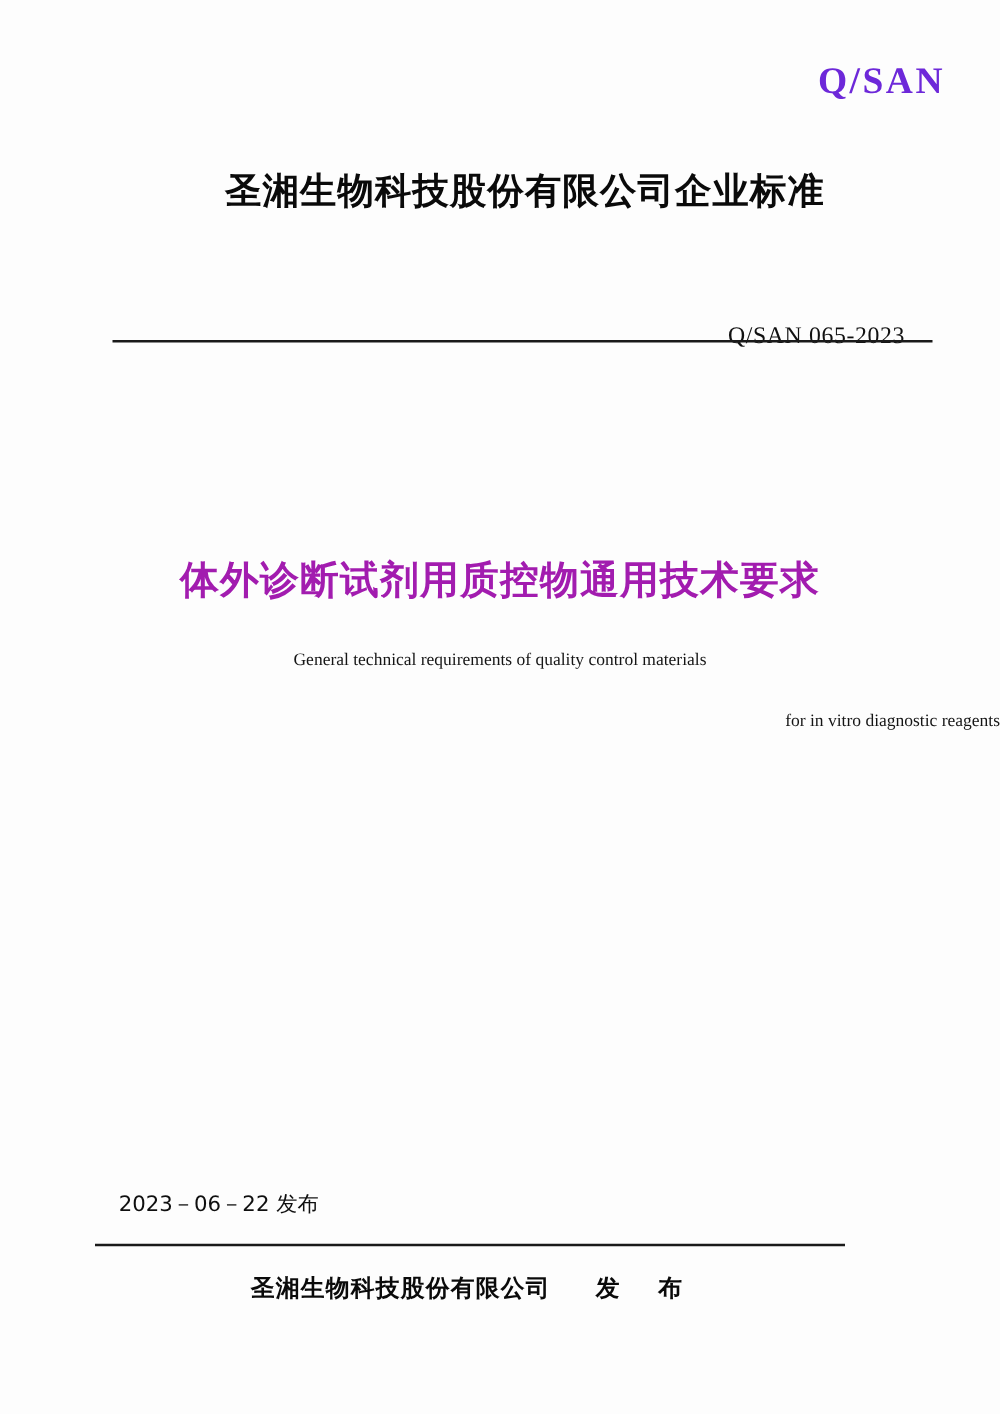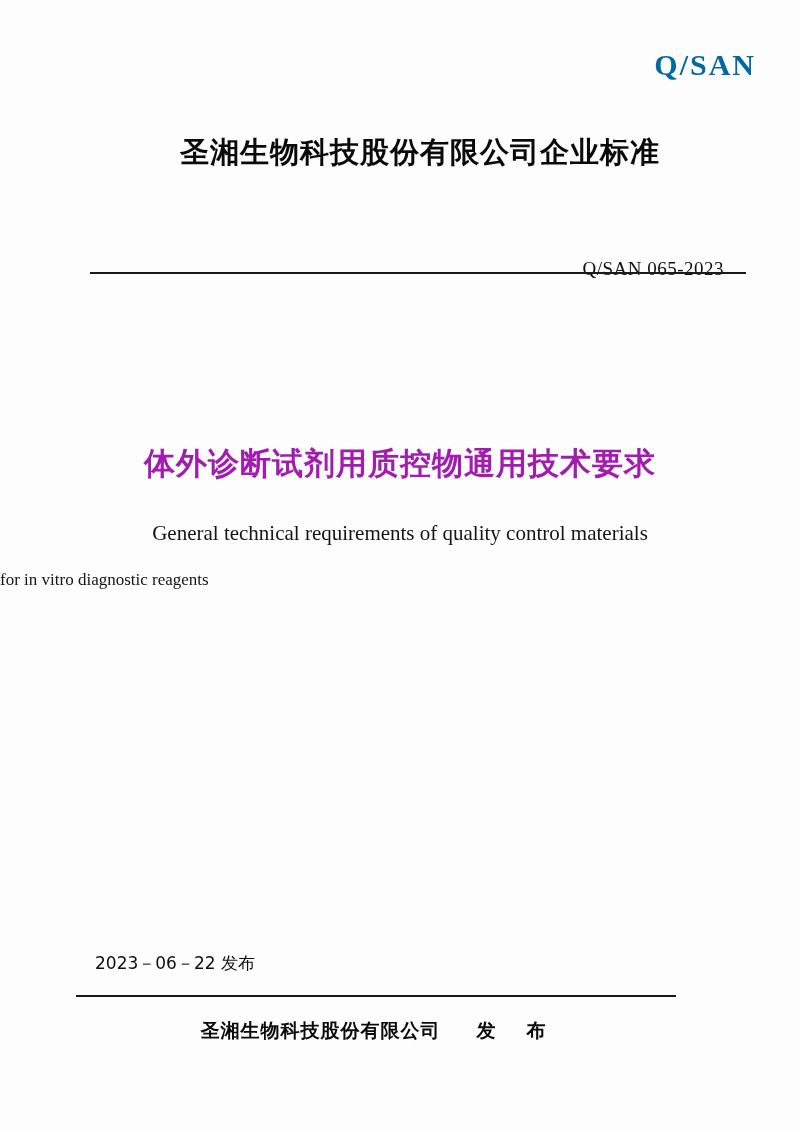--- a/index.html
+++ b/index.html
@@ -25,21 +25,21 @@
 
   
   .logo {
     position: absolute;
     top: 48px;
     right: 44px;
     font-family: "Liberation Serif", serif;
     font-weight: bold;
     font-size: 30px;
     letter-spacing: 2px;
-    color: #0369a1;
+    color: #6d28d9;
   }
 
   
   .std-title {
     position: absolute;
     top: 133px;
     left: 0;
     right: 0;
     text-align: center;
     font-family: "DejaVu Sans", sans-serif;
@@ -87,31 +87,31 @@
   }
 
   
   .en-title-1 {
     position: absolute;
     top: 521px;
     left: 0;
     right: 0;
     text-align: center;
     font-family: "Liberation Serif", serif;
-    font-size: 21px;
+    font-size: 14px;
     color: #151515;
   }
   .en-title-2 {
     position: absolute;
     top: 570px;
     left: 0;
     right: 0;
-    text-align: left;
+    text-align: right;
     font-family: "Liberation Serif", serif;
-    font-size: 17px;
+    font-size: 14px;
     color: #151515;
   }
 
   
   .dates {
     position: absolute;
     top: 952px;
     left: 95px;
     width: 570px;
     display: flex;

